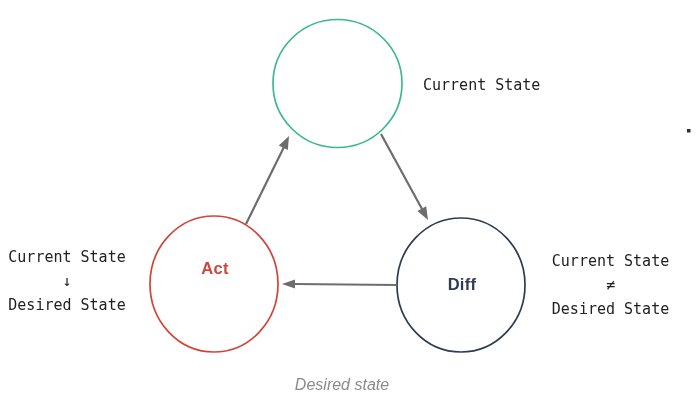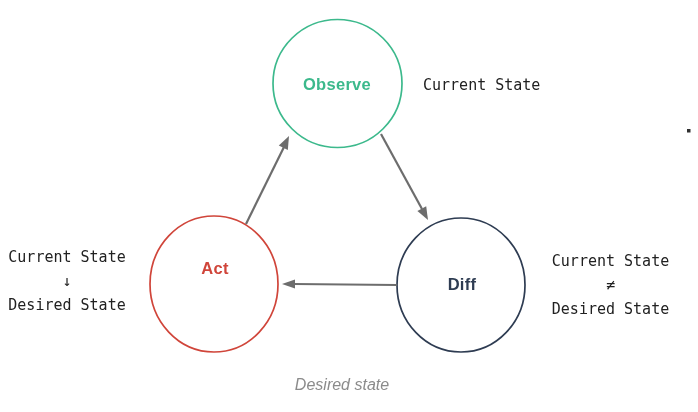--- a/index.html
+++ b/index.html
@@ -92,21 +92,20 @@
 
     <line class="arrow-line" x1="381" y1="134" x2="422" y2="209"></line>
     <polygon class="arrow-head" points="428,220 417.4,211 426.2,206.2"></polygon>
 
     <line class="arrow-line" x1="397" y1="285" x2="294" y2="284"></line>
     <polygon class="arrow-head" points="282,284 295,279.5 295,288.5"></polygon>
 
     <rect class="stray-dot" x="687" y="129" width="3.5" height="3.5"></rect>
   </svg>
 
-  <div class="node-label lbl-observe" style="left:337px; top:84px;">Observe</div>
   <div class="node-label lbl-act" style="left:215px; top:268px;">Act</div>
   <div class="node-label lbl-diff" style="left:462px; top:284px;">Diff</div>
 
   <div class="note-single" style="left:423px; top:85px;">Current State</div>
 
   <div class="note-block" style="left:7px; top:245px; width:120px;">
     <div class="note-line">Current State</div>
     <div class="note-line">↓</div>
     <div class="note-line">Desired State</div>
   </div>

